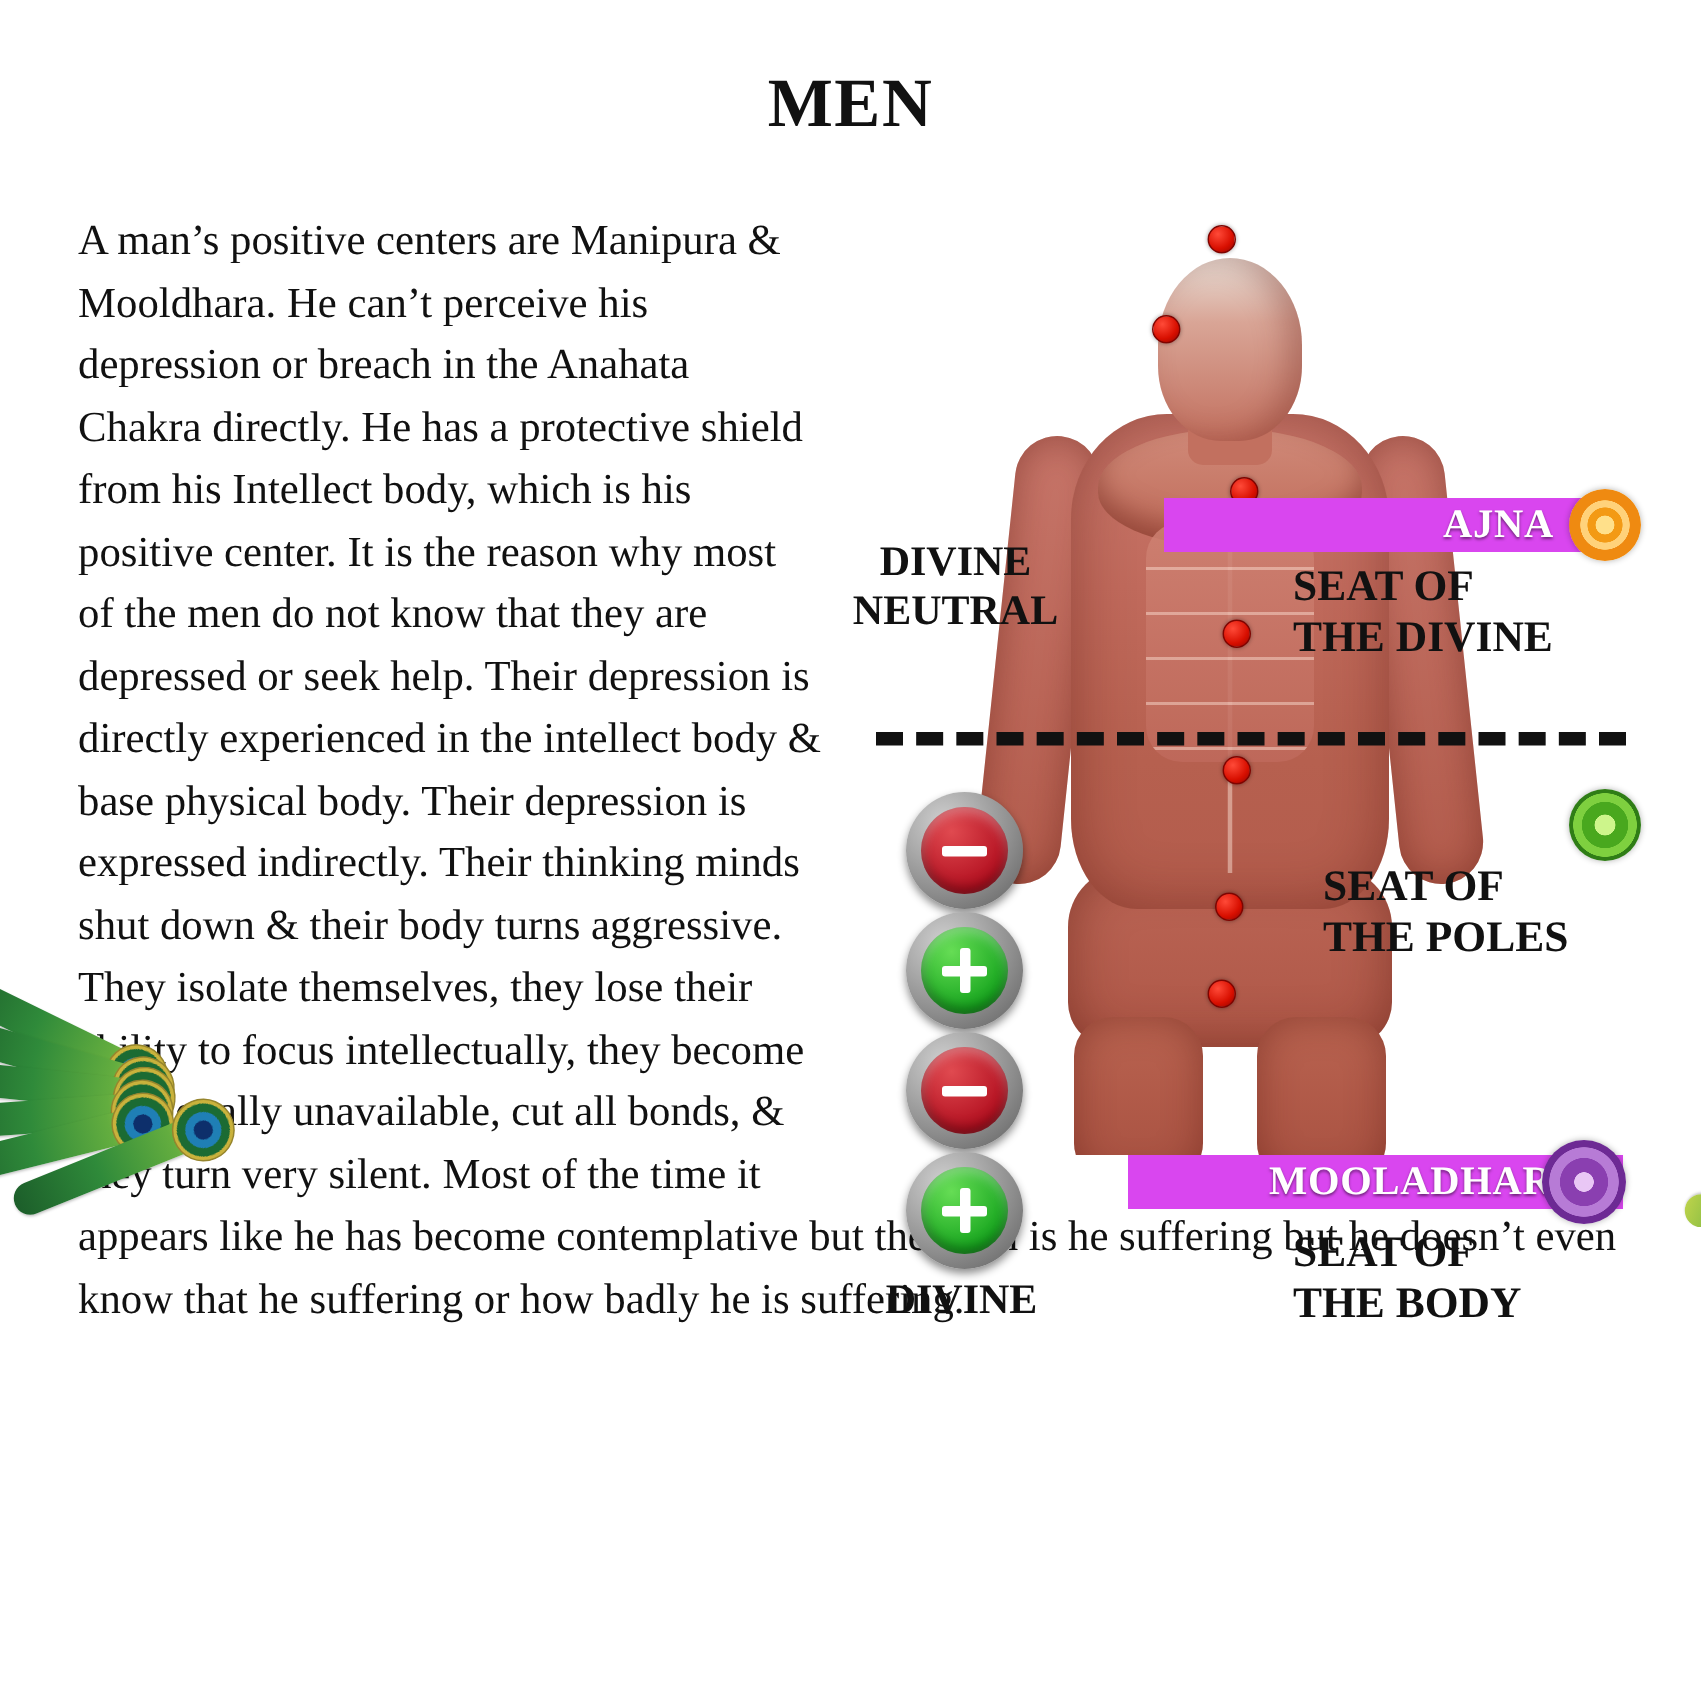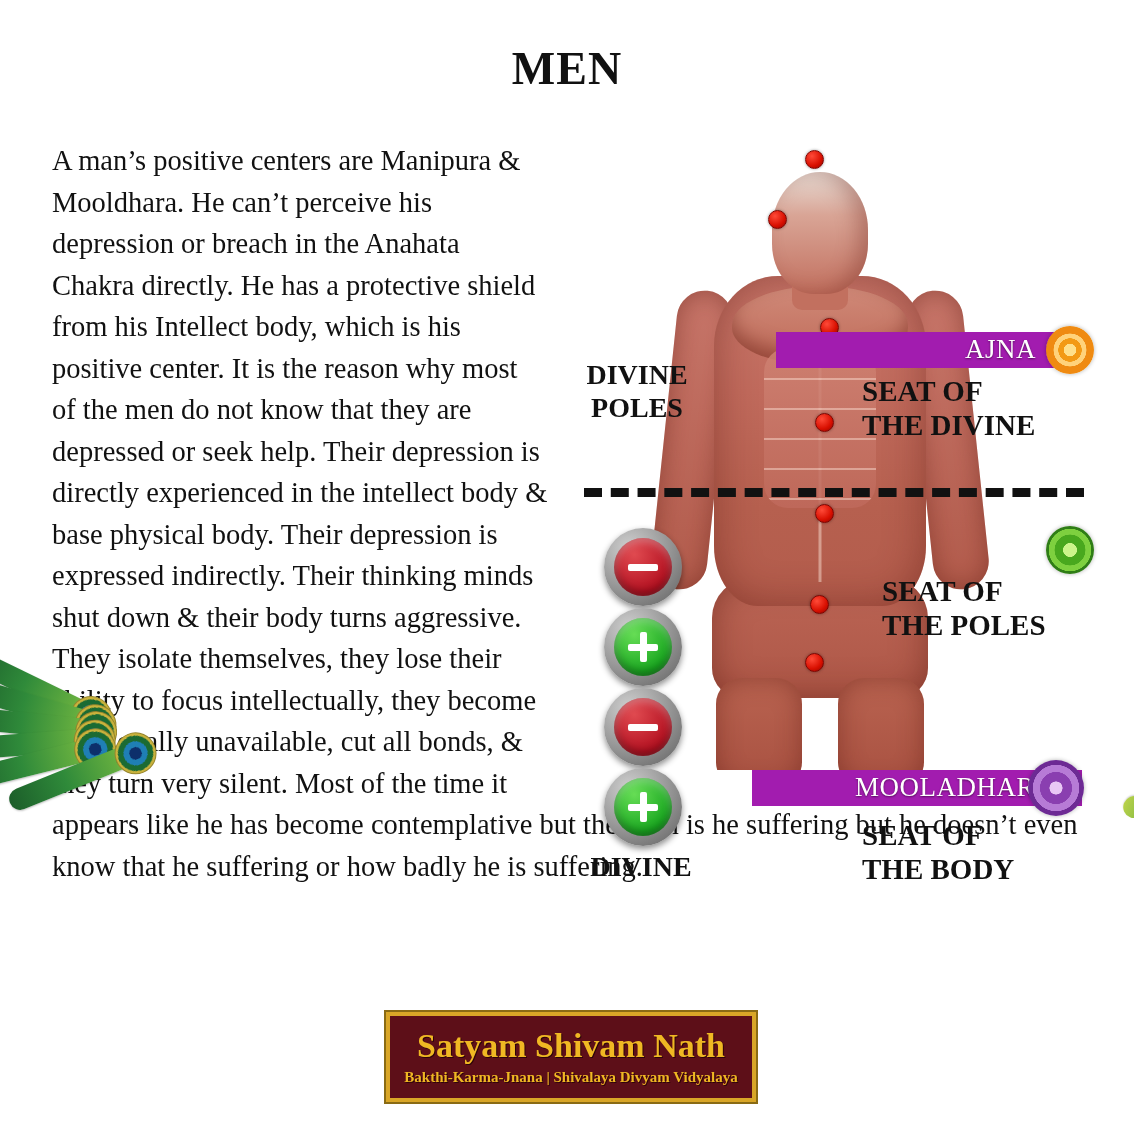--- a/index.html
+++ b/index.html
@@ -108,25 +108,25 @@
   .dot{
     position:absolute;width:17px;height:17px;border-radius:50%;
     background:radial-gradient(circle at 35% 30%,#ff4a38,#d80f00 60%,#8f0500);
     border:1px solid #7d0400;
     box-shadow:0 0 3px rgba(0,0,0,.4);
   }
 
   
   .bar{
     position:absolute;height:36px;
-    background:#a21caf;
+    background:#d946ef;
     display:flex;align-items:center;justify-content:flex-end;
     padding-right:46px;
     box-sizing:border-box;
-    color:#fff;font-weight:normal;font-size:27px;letter-spacing:.5px;
+    color:#fff;font-weight:bold;font-size:27px;letter-spacing:.5px;
     text-shadow:0 1px 2px rgba(0,0,0,.5);
   }
   .bar.ajna{left:214px;top:192px;width:306px;}
   .bar.anahata{left:214px;top:392px;width:306px;}
   .bar.mool{left:190px;top:630px;width:330px;padding-right:27px;}
 
   .seat{
     position:absolute;text-align:left;font-weight:bold;
     font-size:29px;line-height:34px;color:#111;
   }
@@ -277,21 +277,21 @@
           <span>MOOLADHARA</span>
         </div>
         <div class="chakra mool"></div>
         <div class="seat bodyseat">
           <div>SEAT OF</div>
           <div>THE BODY</div>
         </div>
 
         <div class="sidelabel neutral">
           <div>DIVINE</div>
-          <div>POLES</div>
+          <div>NEUTRAL</div>
         </div>
         <div class="sidelabel poles">DIVINE</div>
 
         <div class="pole neg p1">
           <span class="inner">
               <span class="glyph"></span>
             </span>
         </div>
         <div class="pole pos p2">
           <span class="inner">
@@ -334,18 +334,14 @@
     <div class="plume" style="left:10px;bottom:4px;transform:rotate(-22deg);">
         <span class="eye"></span>
       </div>
   </div>
 
   <div class="feathers right">
 
     <div class="plume" style="right:10px;bottom:4px;transform:rotate(202deg);transform-origin:right center;"></div>
   </div>
 
-  <div class="plaque">
-    <div class="b1">Satyam Shivam Nath</div>
-    <div class="b2">Bakthi-Karma-Jnana | Shivalaya Divyam Vidyalaya</div>
-  </div>
 
 </div>
 
 </body></html>

